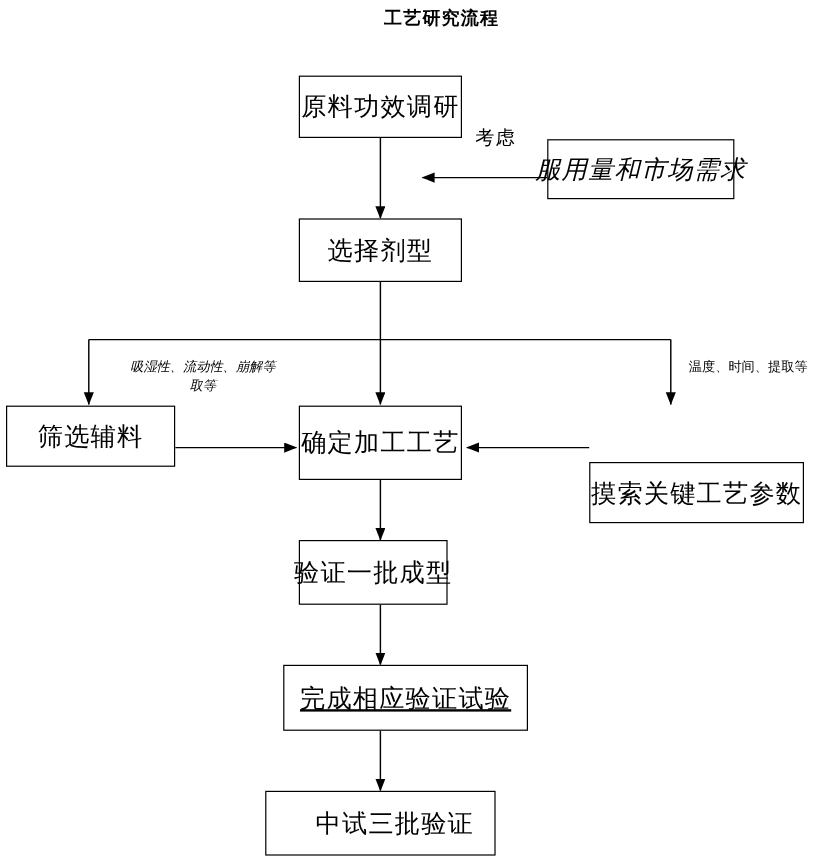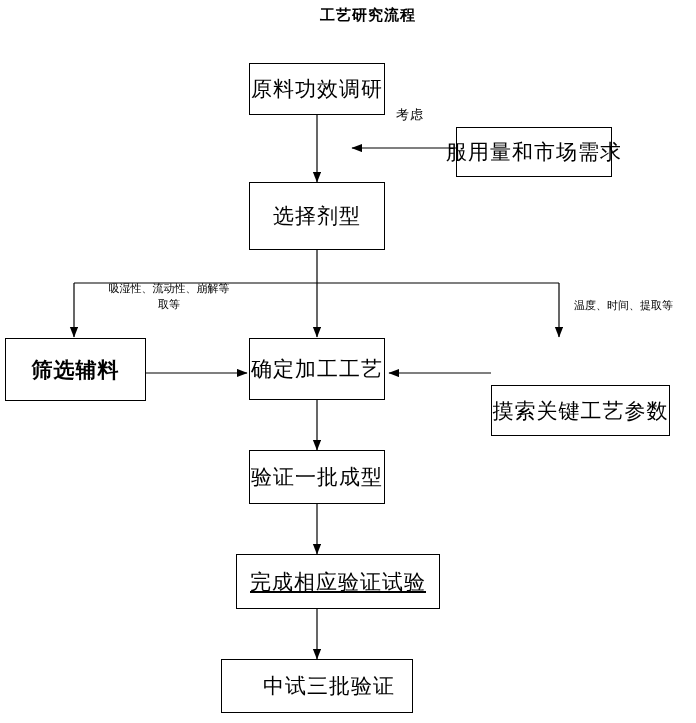--- a/index.html
+++ b/index.html
@@ -48,21 +48,21 @@
     font-size: 11px;
     line-height: 16px;
     white-space: nowrap;
     z-index: 4;
     background: transparent;
   }
   .edge-label.center {
     text-align: center;
   }
   .label-kaolv {
-    font-size: 13px;
+    font-size: 16px;
     letter-spacing: 1px;
   }
   svg.lines {
     position: absolute;
     left: 0;
     top: 0;
     width: 696px;
     height: 723px;
     z-index: 1;
   }
@@ -108,54 +108,54 @@
 
     <line x1="317" y1="504" x2="317" y2="554" marker-end="url(#arrow)"></line>
 
     <line x1="317" y1="609" x2="317" y2="659" marker-end="url(#arrow)"></line>
   </svg>
 
   <div class="node" style="left:249px; top:63px; width:136px; height:52px;">
     <span>原料功效调研</span>
   </div>
 
-  <div class="node" style="left:456px; top:127px; width:156px; height:50px;">
+  <div class="node" style="left:456px; top:116px; width:156px; height:50px;font-style:italic;">
     <span>服用量和市场需求</span>
   </div>
 
   <div class="edge-label label-kaolv" style="left:396px; top:107px;">
     <span>考虑</span>
   </div>
 
-  <div class="node" style="left:249px; top:182px; width:136px; height:68px;">
+  <div class="node" style="left:249px; top:182px; width:136px; height:53px;">
     <span>选择剂型</span>
   </div>
 
-  <div class="edge-label center" style="left:84px; top:281px; width:170px;">
+  <div class="edge-label center" style="left:84px; top:298px; width:170px;font-style:italic;">
     <div>吸湿性、流动性、崩解等</div>
     <div>取等</div>
   </div>
 
   <div class="edge-label" style="left:574px; top:298px;">
     <span>温度、时间、提取等</span>
   </div>
 
-  <div class="node" style="left:5px; top:338px; width:141px; height:63px;font-weight:bold;">
+  <div class="node" style="left:5px; top:338px; width:141px; height:51px;">
     <span>筛选辅料</span>
   </div>
 
   <div class="node" style="left:249px; top:338px; width:136px; height:62px;">
     <span>确定加工工艺</span>
   </div>
 
   <div class="node" style="left:491px; top:338px; width:179px; height:51px;margin-top:47px;">
     <span>摸索关键工艺参数</span>
   </div>
 
-  <div class="node" style="left:249px; top:450px; width:136px; height:54px;">
+  <div class="node" style="left:249px; top:450px; width:124px; height:54px;">
     <span>验证一批成型</span>
   </div>
 
   <div class="node" style="left:236px; top:554px; width:204px; height:55px;text-decoration:underline;">
     <span>完成相应验证试验</span>
   </div>
 
   <div class="node" style="left:221px; top:659px; width:192px; height:54px;padding-left:24px;">
     <span>中试三批验证</span>
   </div>

